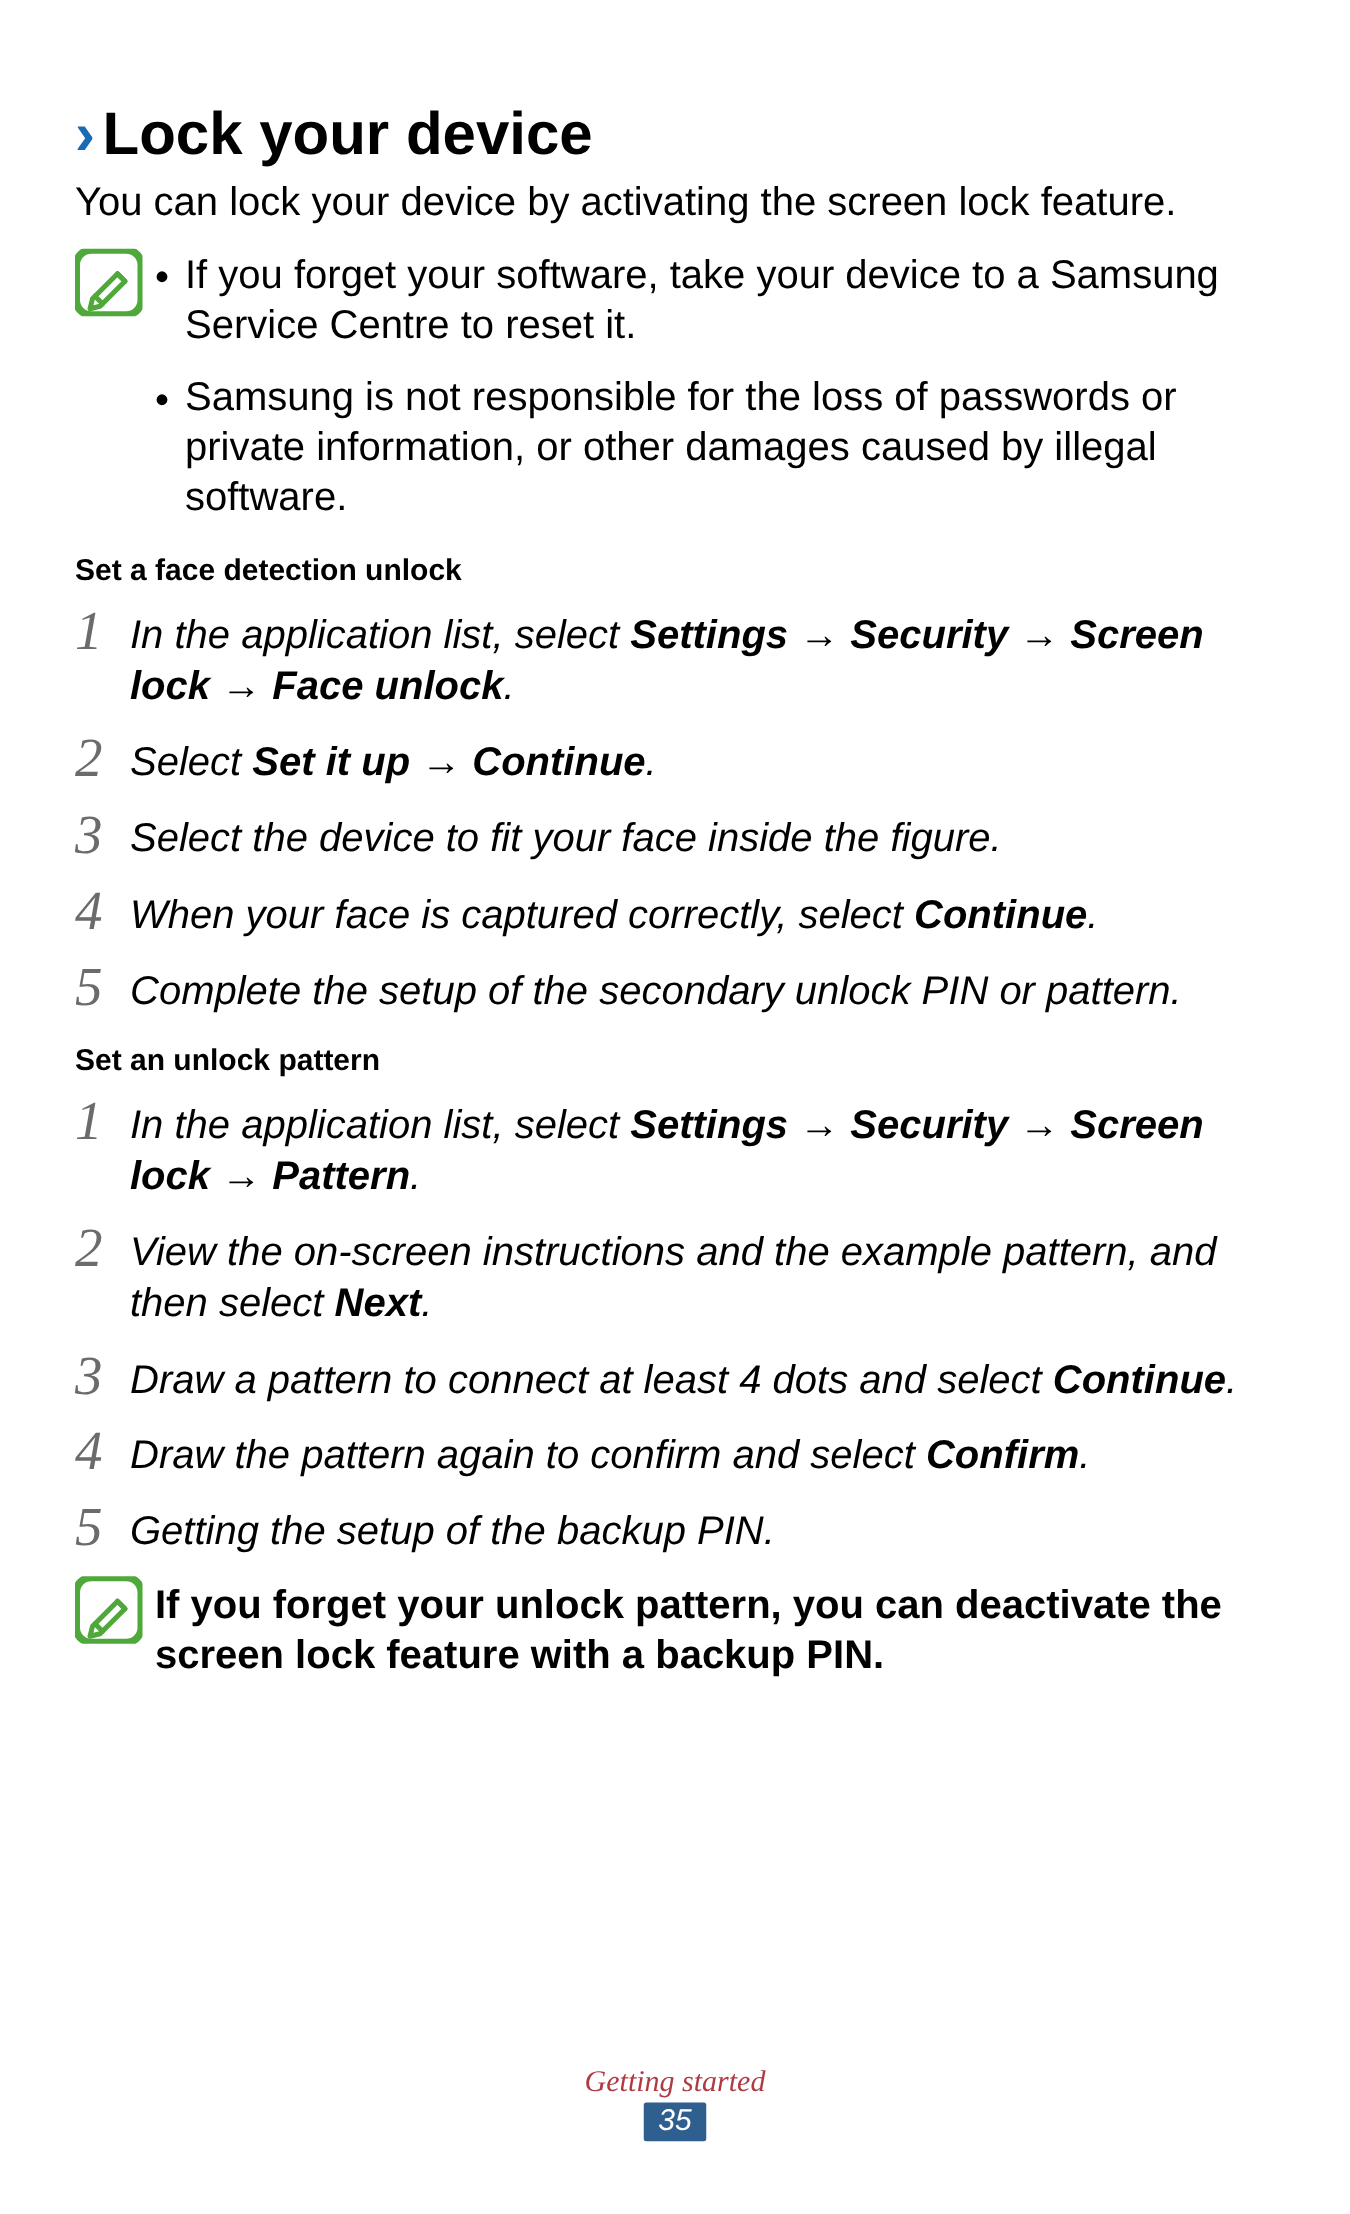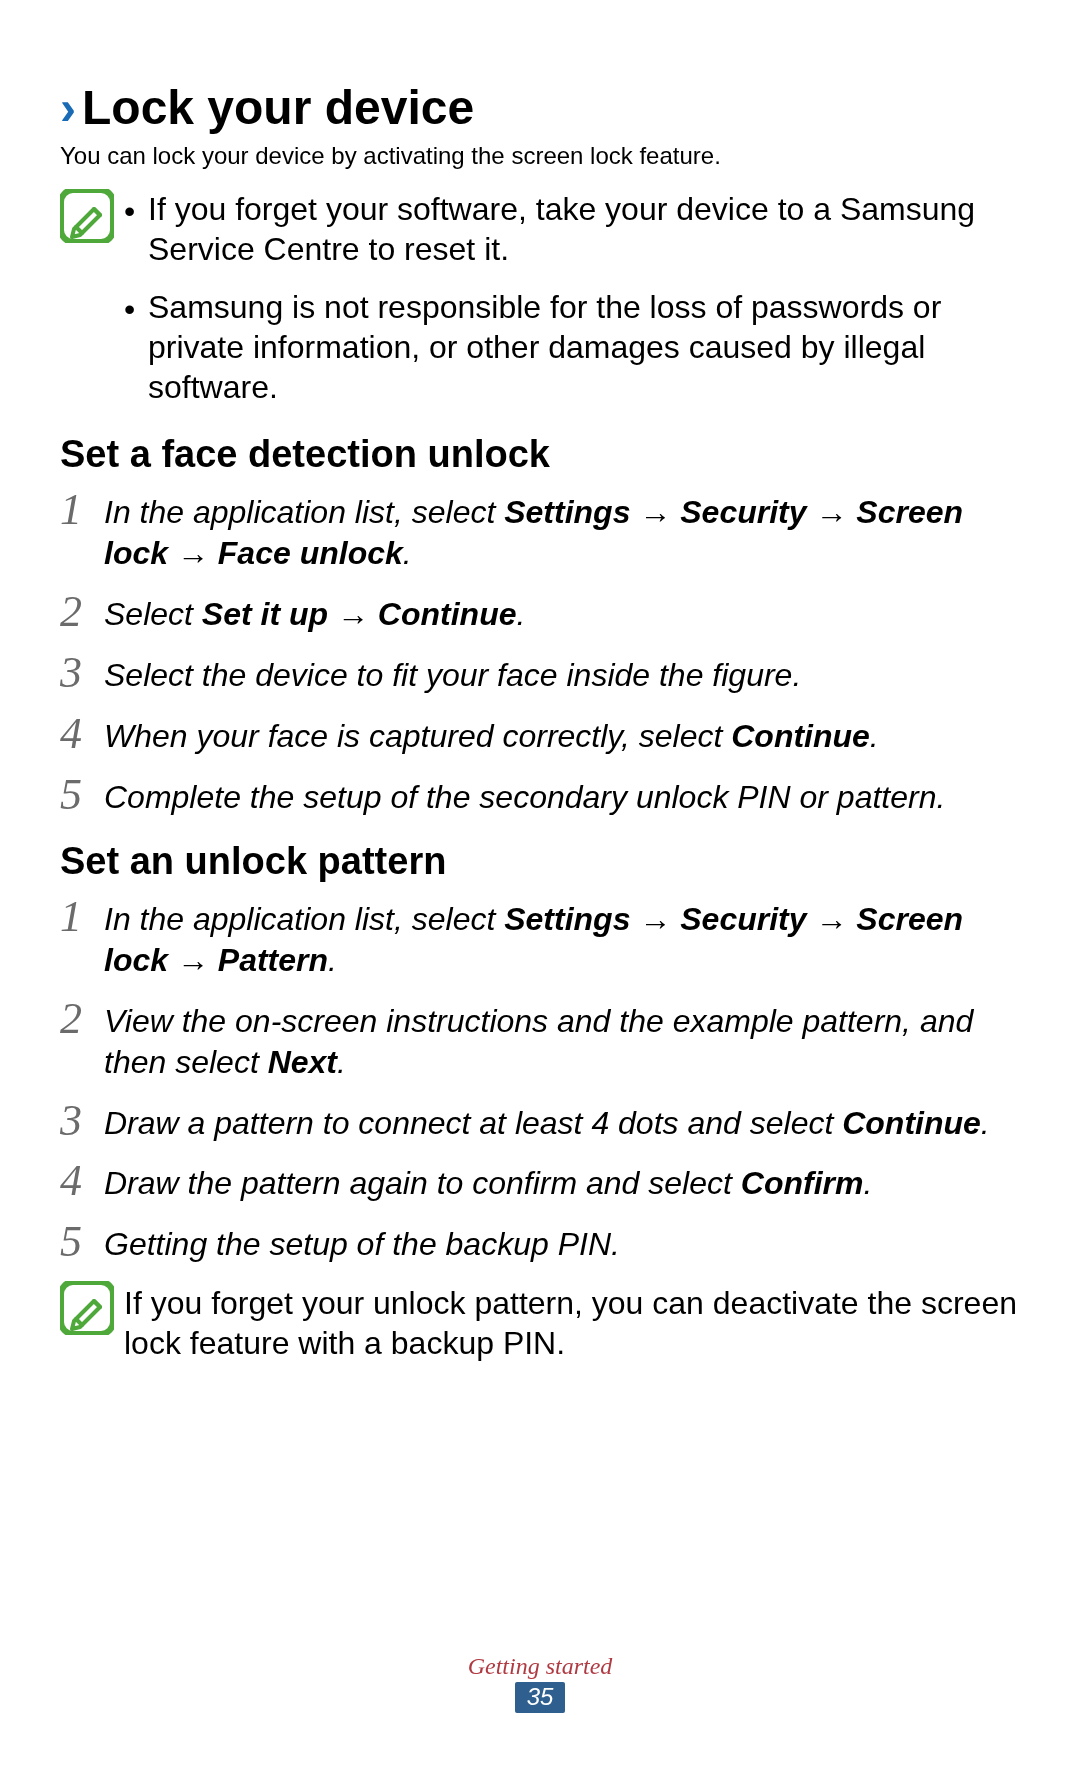--- a/index.html
+++ b/index.html
@@ -20,21 +20,21 @@
     font-size: 48px;
     font-weight: 700;
     margin-bottom: 6px;
   }
   .section-title .chevron {
     color: #1a6bb5;
     font-weight: 700;
     margin-right: 6px;
   }
   .intro {
-    font-size: 24px;
+    font-size: 32px;
     line-height: 1.25;
     margin-bottom: 18px;
   }
   .note-row {
     display: flex;
     align-items: flex-start;
     margin-bottom: 26px;
   }
   .note-icon {
     flex: 0 0 54px;
@@ -54,21 +54,21 @@
     margin-bottom: 0;
   }
   .note-bullet .dot {
     flex: 0 0 24px;
     padding-top: 2px;
   }
   .note-bullet .txt {
     flex: 1;
   }
   .subhead {
-    font-size: 38px;
+    font-size: 24px;
     font-weight: 700;
     margin-bottom: 12px;
     margin-top: 6px;
   }
   .step {
     display: flex;
     align-items: flex-start;
     font-size: 32px;
     line-height: 1.28;
     margin-bottom: 16px;
@@ -88,20 +88,21 @@
     padding-top: 4px;
     font-style: italic;
   }
   .step .body .bold {
     font-weight: 700;
   }
   .note-row-2 {
     display: flex;
     align-items: flex-start;
     margin-top: 4px;
+    font-weight: bold;
   }
   .note-row-2 .note-icon {
     flex: 0 0 54px;
     height: 54px;
     margin-right: 10px;
   }
   .note-row-2 .note-content-2 {
     flex: 1;
     font-size: 32px;
     line-height: 1.25;

